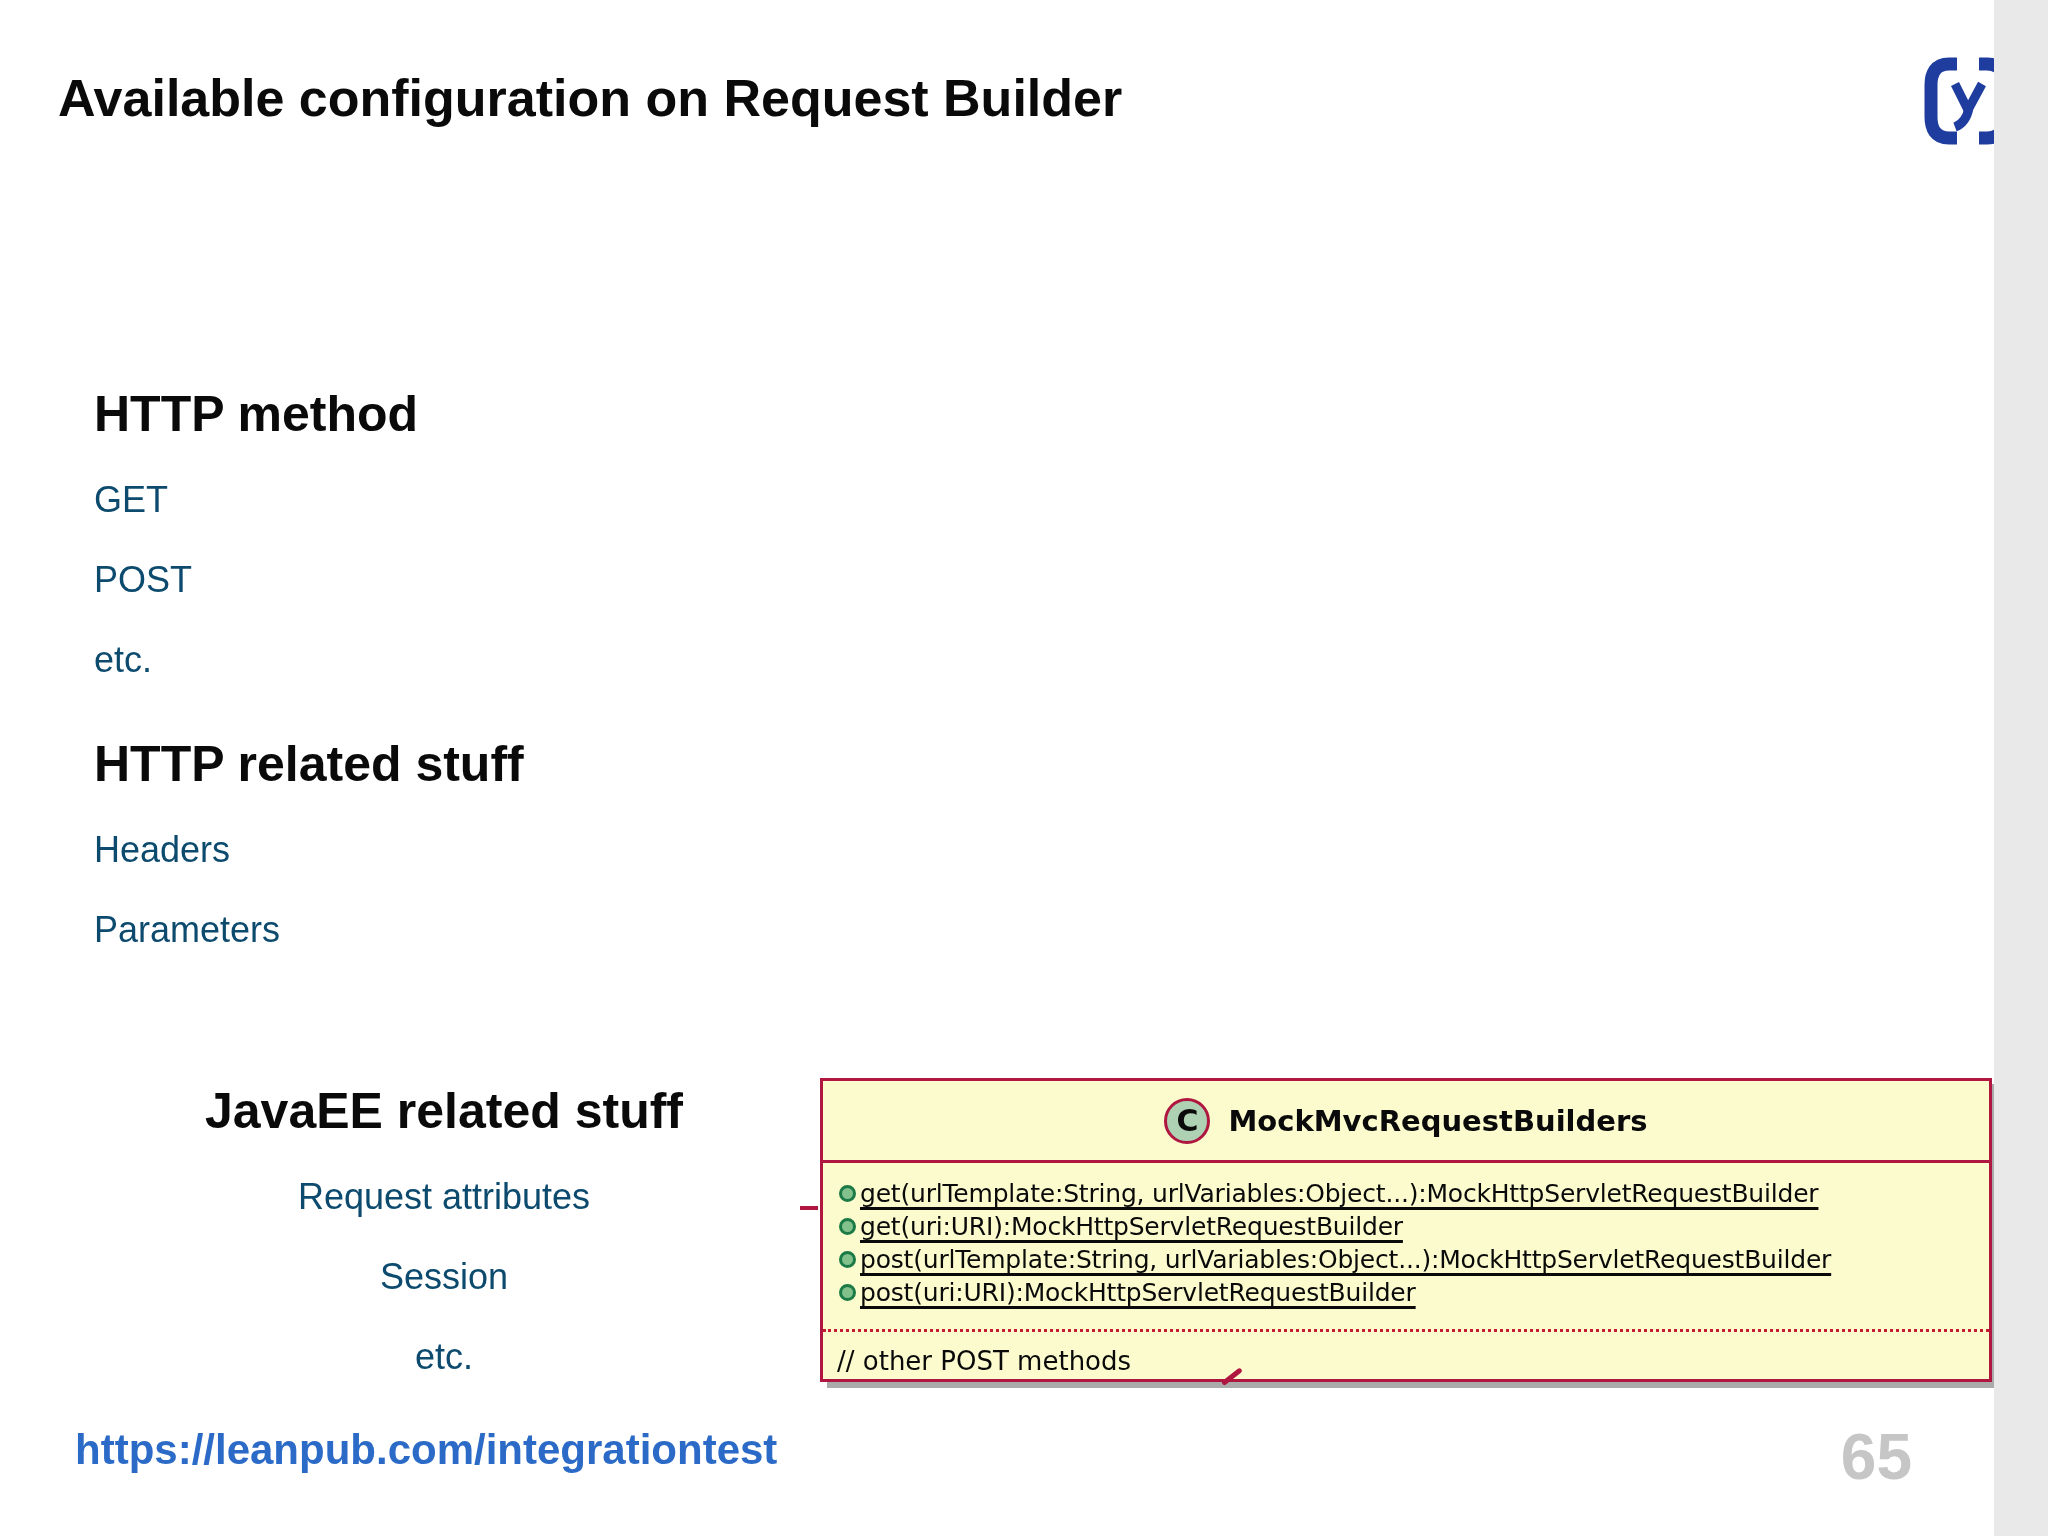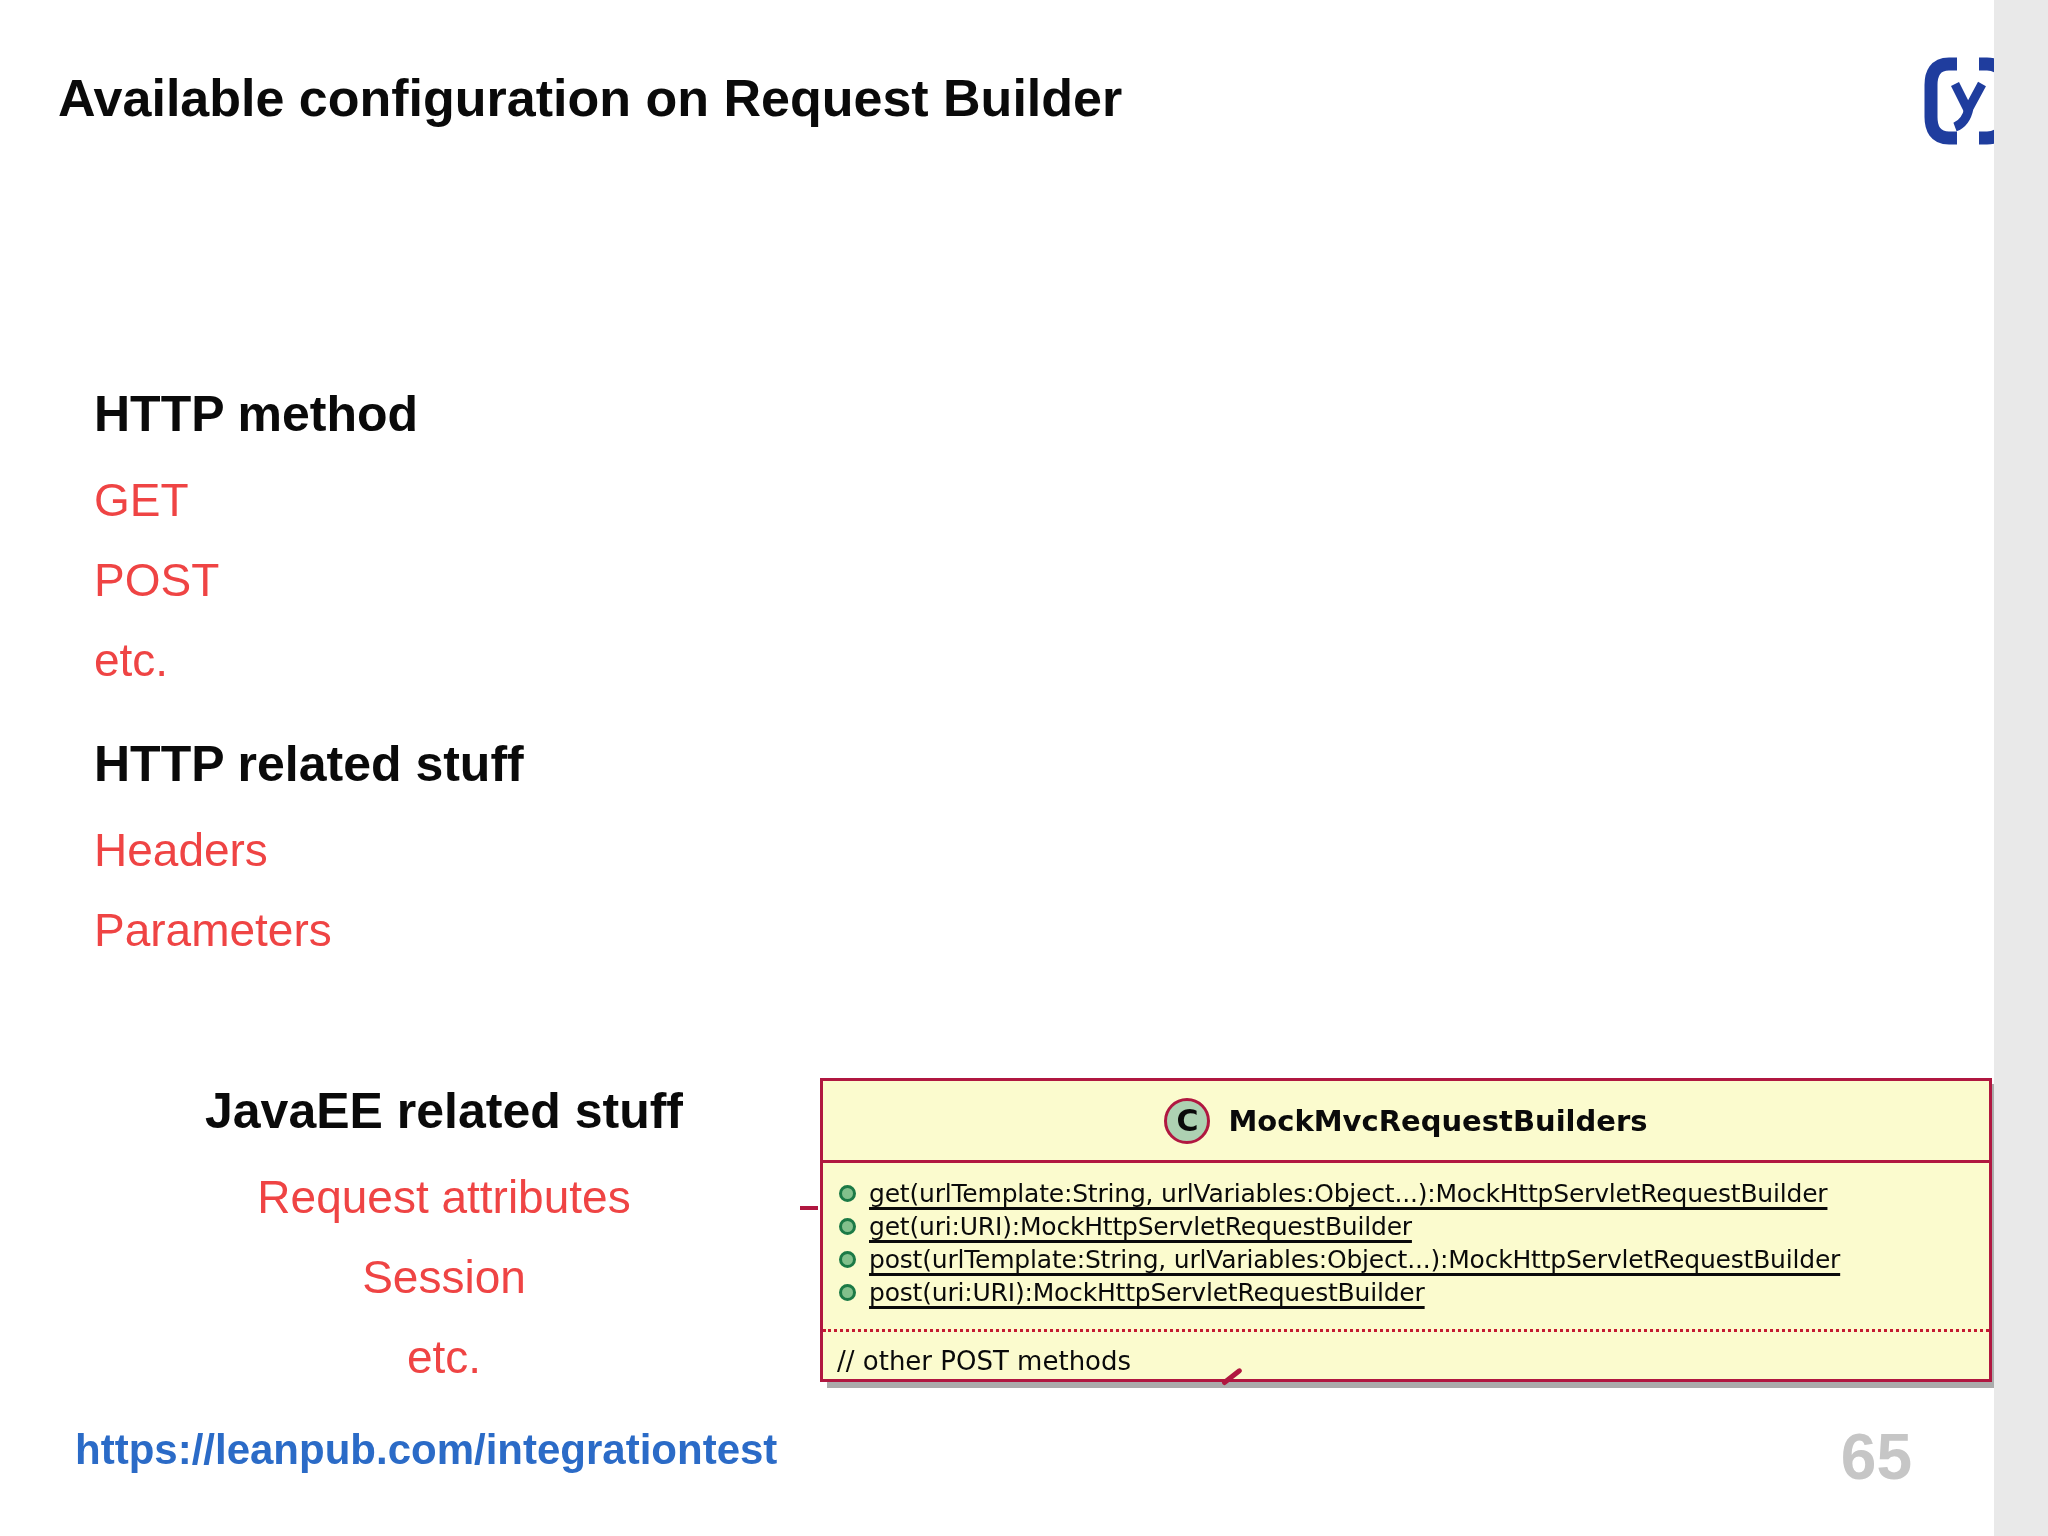--- a/index.html
+++ b/index.html
@@ -46,24 +46,24 @@
     width: 700px;
     margin-left: 21px;
   }
   .section .heading {
     font-size: 50px;
     font-weight: bold;
     height: 75px;
     color: #0a0a0a;
   }
   .section .item {
-    font-size: 46px;
+    font-size: 36px;
     line-height: 80px;
     font-weight: normal;
-    color: #ef4444;
+    color: #0c4a6e;
   }
   .sec1 { top: 385px; }
   .sec2 { top: 735px; }
   .sec3 { top: 1082px; text-align: center; }
 
   
   .uml {
     position: absolute;
     left: 820px;
     top: 1078px;
@@ -100,21 +100,21 @@
     font-size: 29px;
     font-weight: 600;
     color: #0a0a0a;
   }
   .uml-methods {
     padding: 14px 8px 10px 16px;
   }
   .method-row {
     display: flex;
     align-items: center;
-    gap: 13px;
+    gap: 4px;
     height: 33px;
     white-space: nowrap;
   }
   .bullet {
     width: 17px;
     height: 17px;
     border-radius: 50%;
     background: var(--bullet_fill);
     border: 3px solid var(--bullet_border);
     flex: 0 0 auto;

